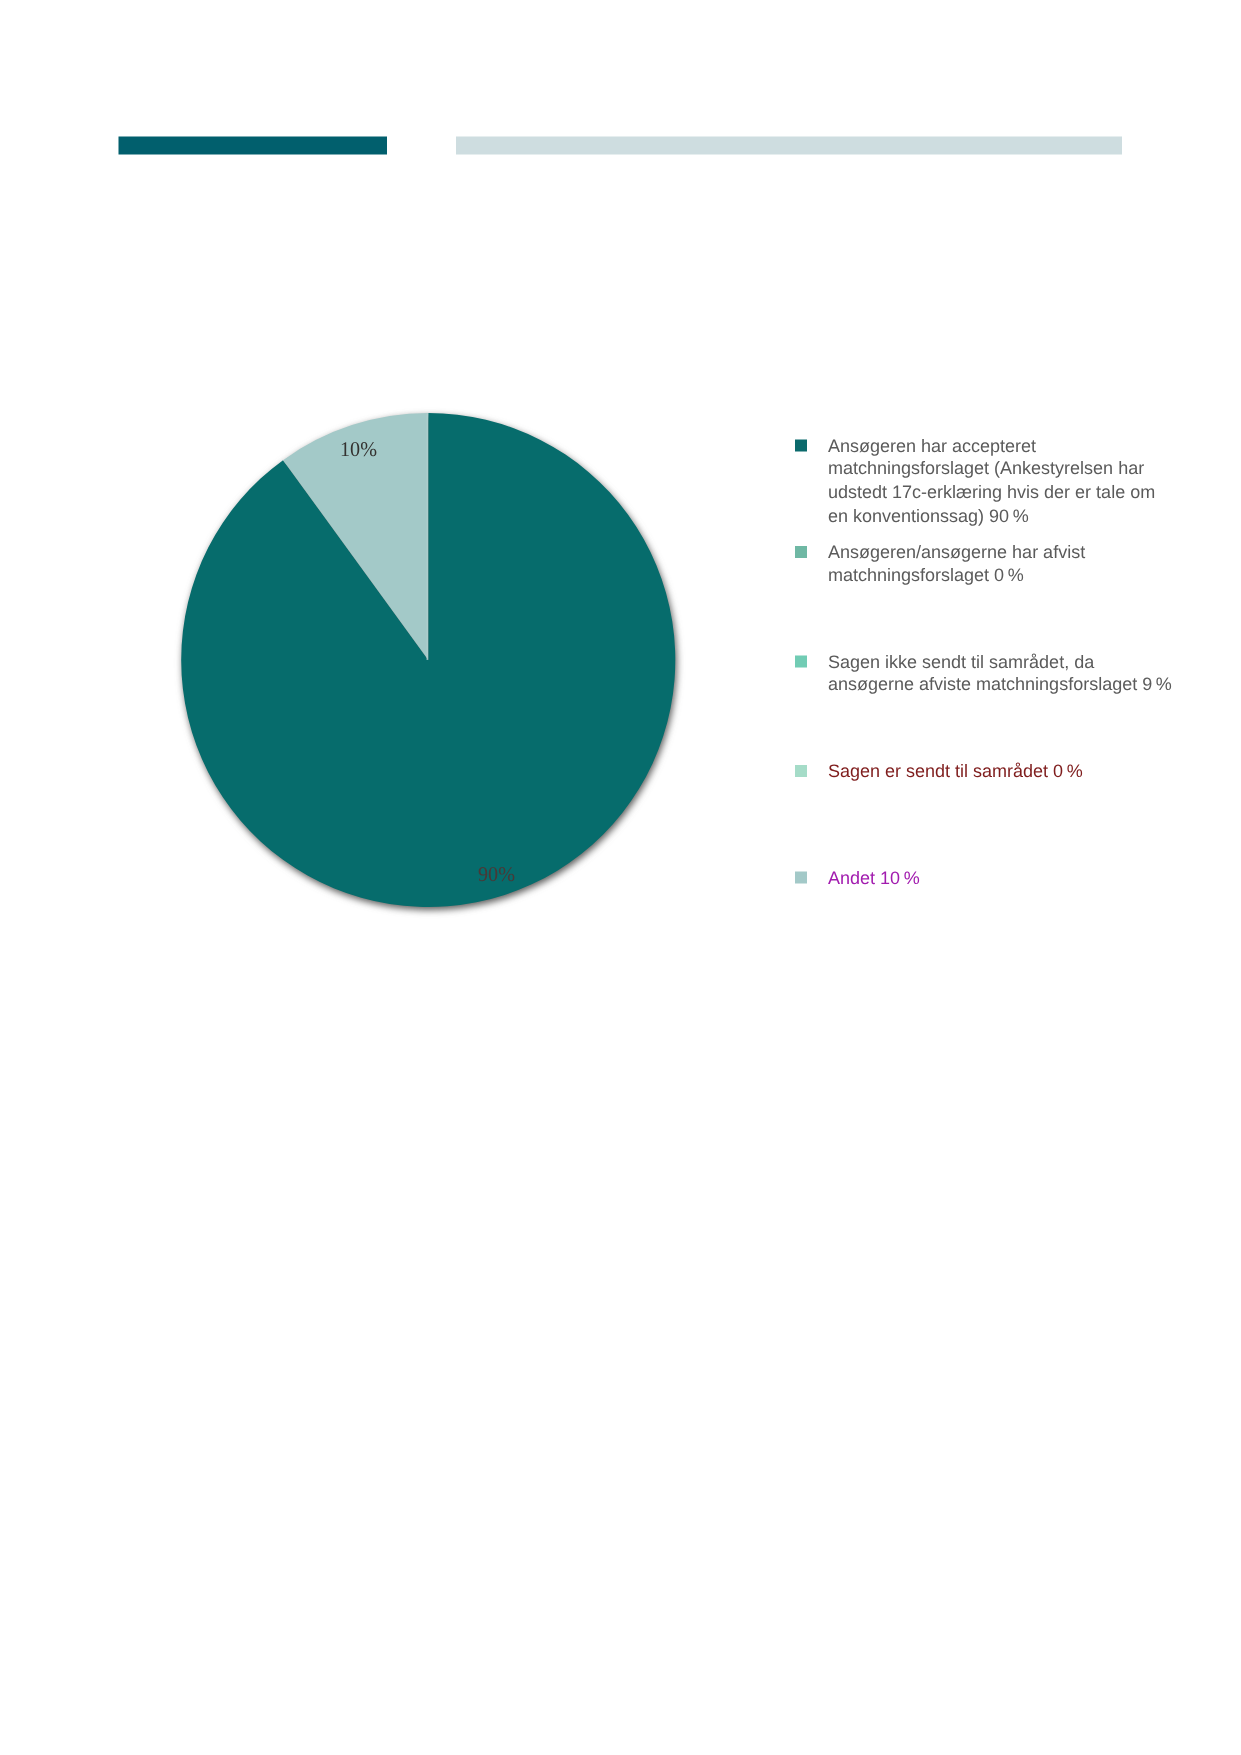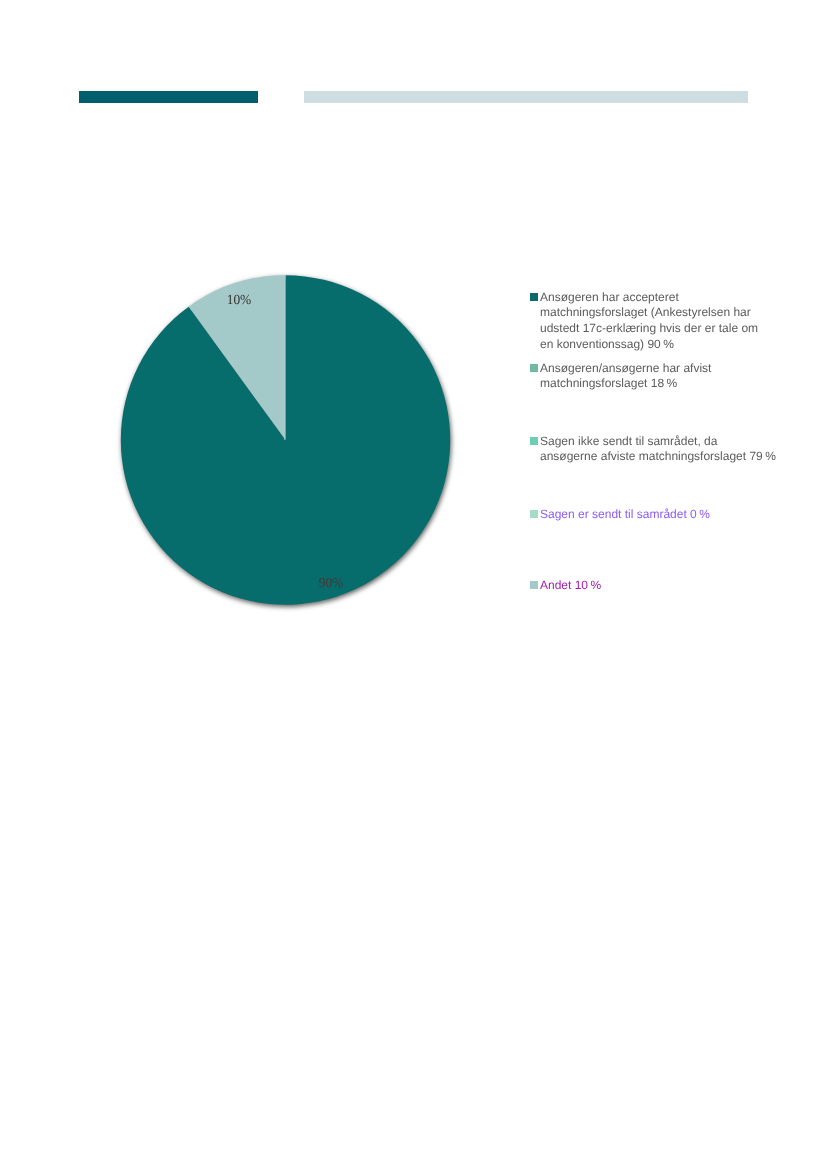--- a/index.html
+++ b/index.html
@@ -44,21 +44,21 @@
   
   .legend { position: absolute; left: 530px; top: 288px; width: 252px; }
   .legend-item { position: absolute; left: 0; width: 252px; }
   .legend-marker {
     position: absolute;
     left: 0px;
     width: 8.1px; height: 8.1px;
   }
   .legend-text {
     display: block;
-    margin-left: 10px;
+    margin-left: 22px;
     font-family: "Liberation Sans", sans-serif;
     font-size: 12px;
     line-height: 15.8px;
     color: #5b5b5b;
     white-space: pre-line;
     position: relative;
     top: 1.5px;
   }
 </style>
 </head>
@@ -88,32 +88,32 @@
       <span class="legend-marker" id="legend-marker-0" style="background: rgb(11, 106, 108); top: 5.2px;"></span>
       <span class="legend-text" style="color: rgb(91, 91, 91);">Ansøgeren har accepteret
 matchningsforslaget (Ankestyrelsen har
 udstedt 17c-erklæring hvis der er tale om
 en konventionssag) 90 %</span>
     </div>
 
     <div class="legend-item" id="legend-item-1" style="top: 71px;">
       <span class="legend-marker" id="legend-marker-1" style="background: rgb(111, 184, 164); top: 5.2px;"></span>
       <span class="legend-text" style="color: rgb(91, 91, 91);">Ansøgeren/ansøgerne har afvist
-matchningsforslaget 18 %</span>
+matchningsforslaget 0 %</span>
     </div>
 
     <div class="legend-item" id="legend-item-2" style="top: 144px;">
       <span class="legend-marker" id="legend-marker-2" style="background: rgb(113, 204, 180); top: 5.2px;"></span>
       <span class="legend-text" style="color: rgb(91, 91, 91);">Sagen ikke sendt til samrådet, da
-ansøgerne afviste matchningsforslaget 79 %</span>
+ansøgerne afviste matchningsforslaget 9 %</span>
     </div>
 
     <div class="legend-item" id="legend-item-3" style="top: 217px;">
       <span class="legend-marker" id="legend-marker-3" style="background: rgb(165, 220, 200); top: 5.2px;"></span>
-      <span class="legend-text" style="color: #8b5cf6;">Sagen er sendt til samrådet 0 %</span>
+      <span class="legend-text" style="color: #7f1d1d;">Sagen er sendt til samrådet 0 %</span>
     </div>
 
     <div class="legend-item" id="legend-item-4" style="top: 288px;">
       <span class="legend-marker" id="legend-marker-4" style="background: rgb(163, 201, 200); top: 5.2px;"></span>
       <span class="legend-text" style="color: #a21caf;">Andet 10 %</span>
     </div>
 
   </div>
 </div>
 

